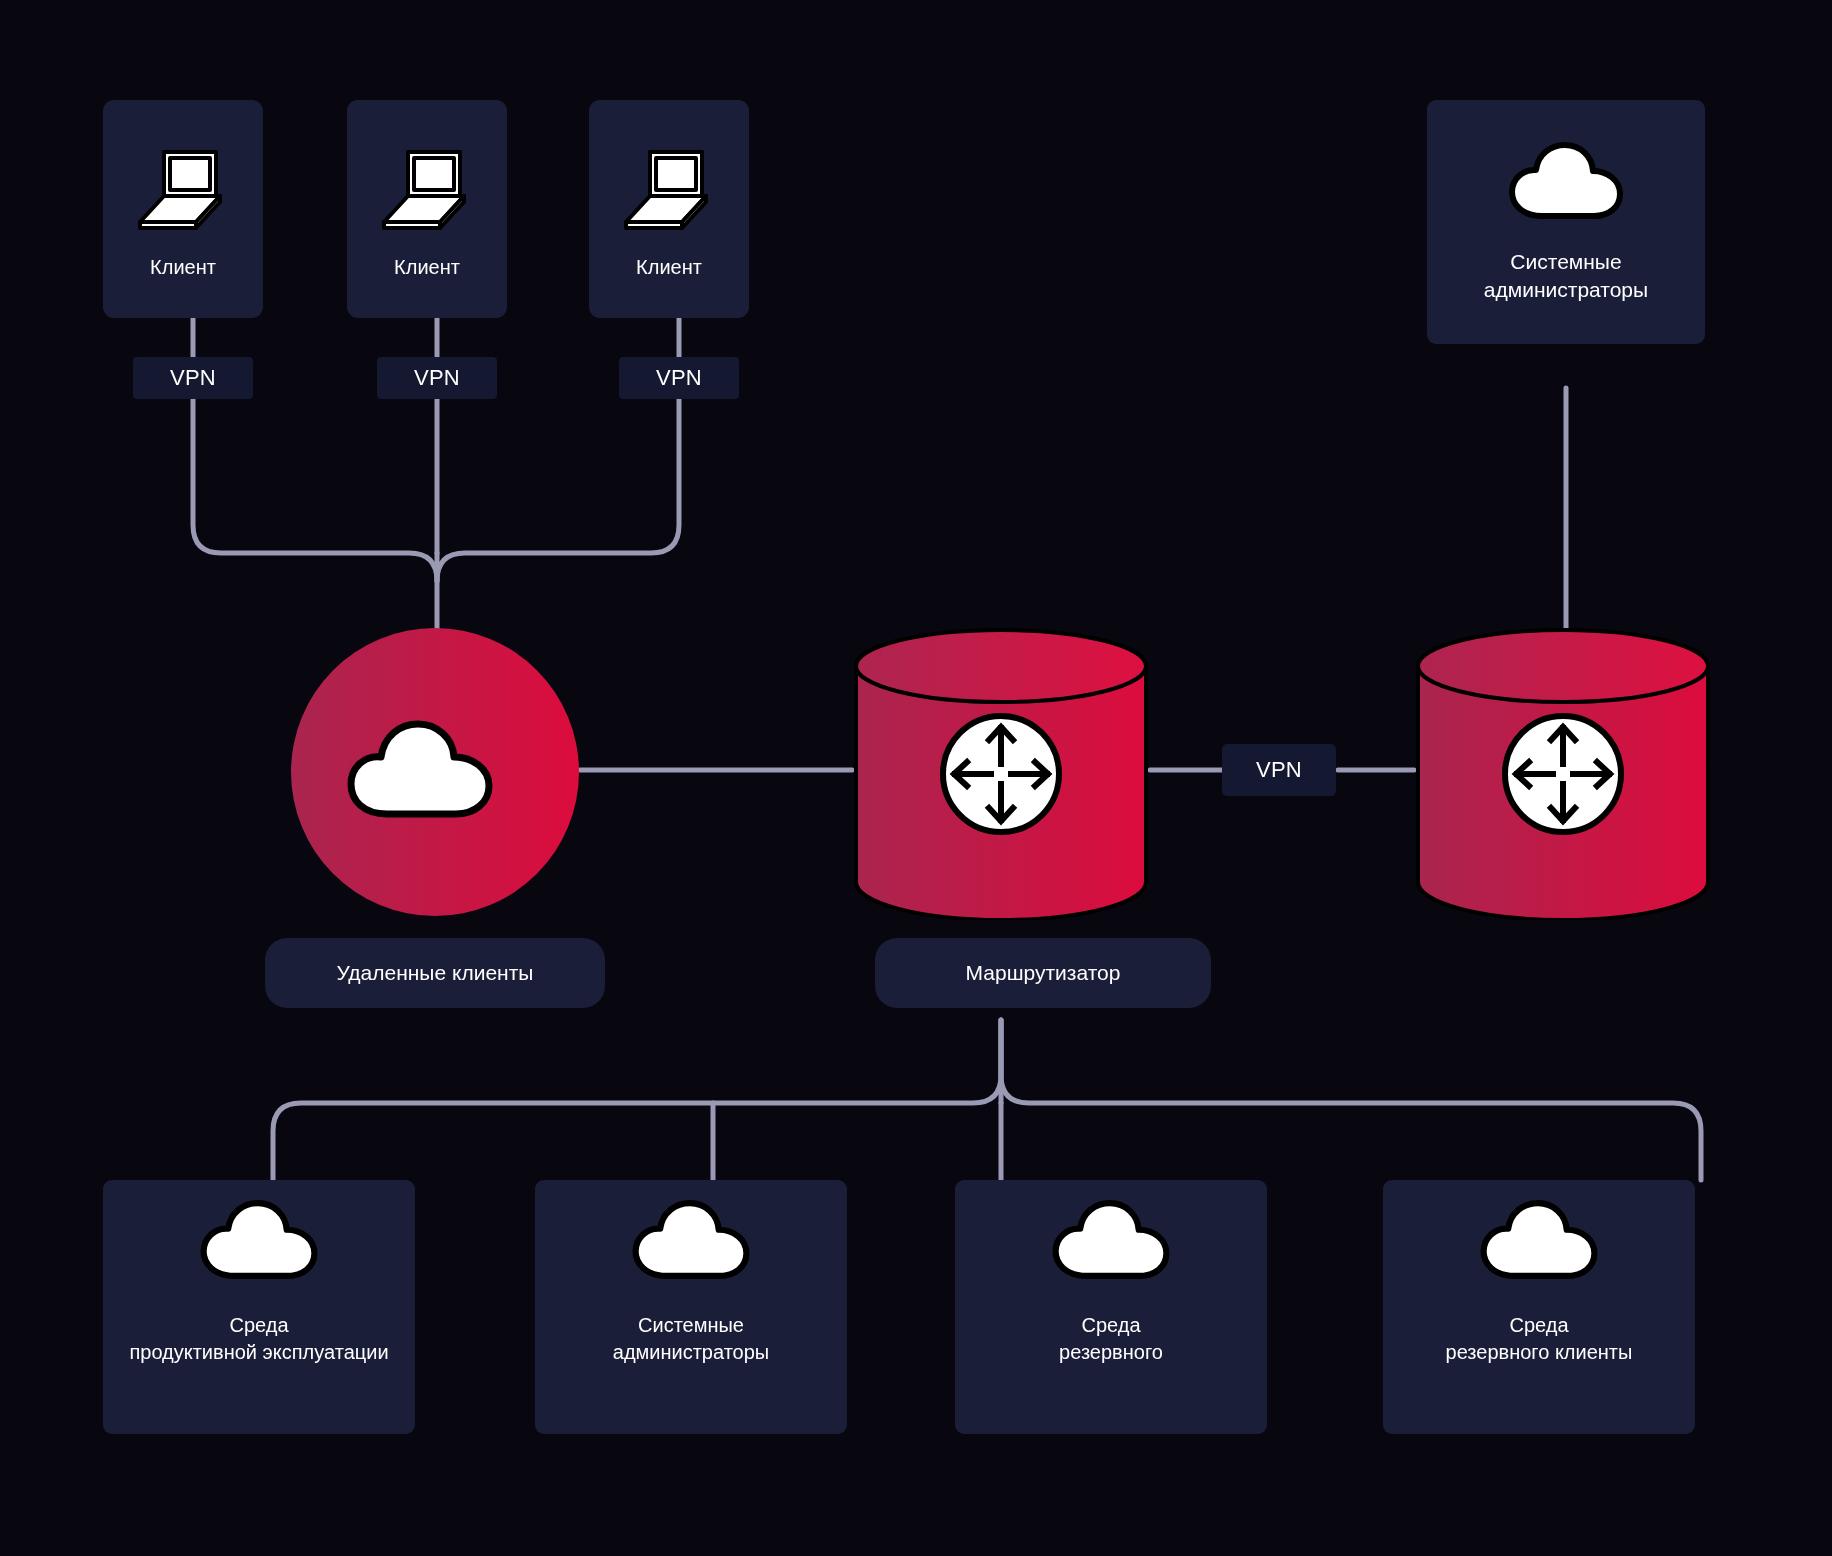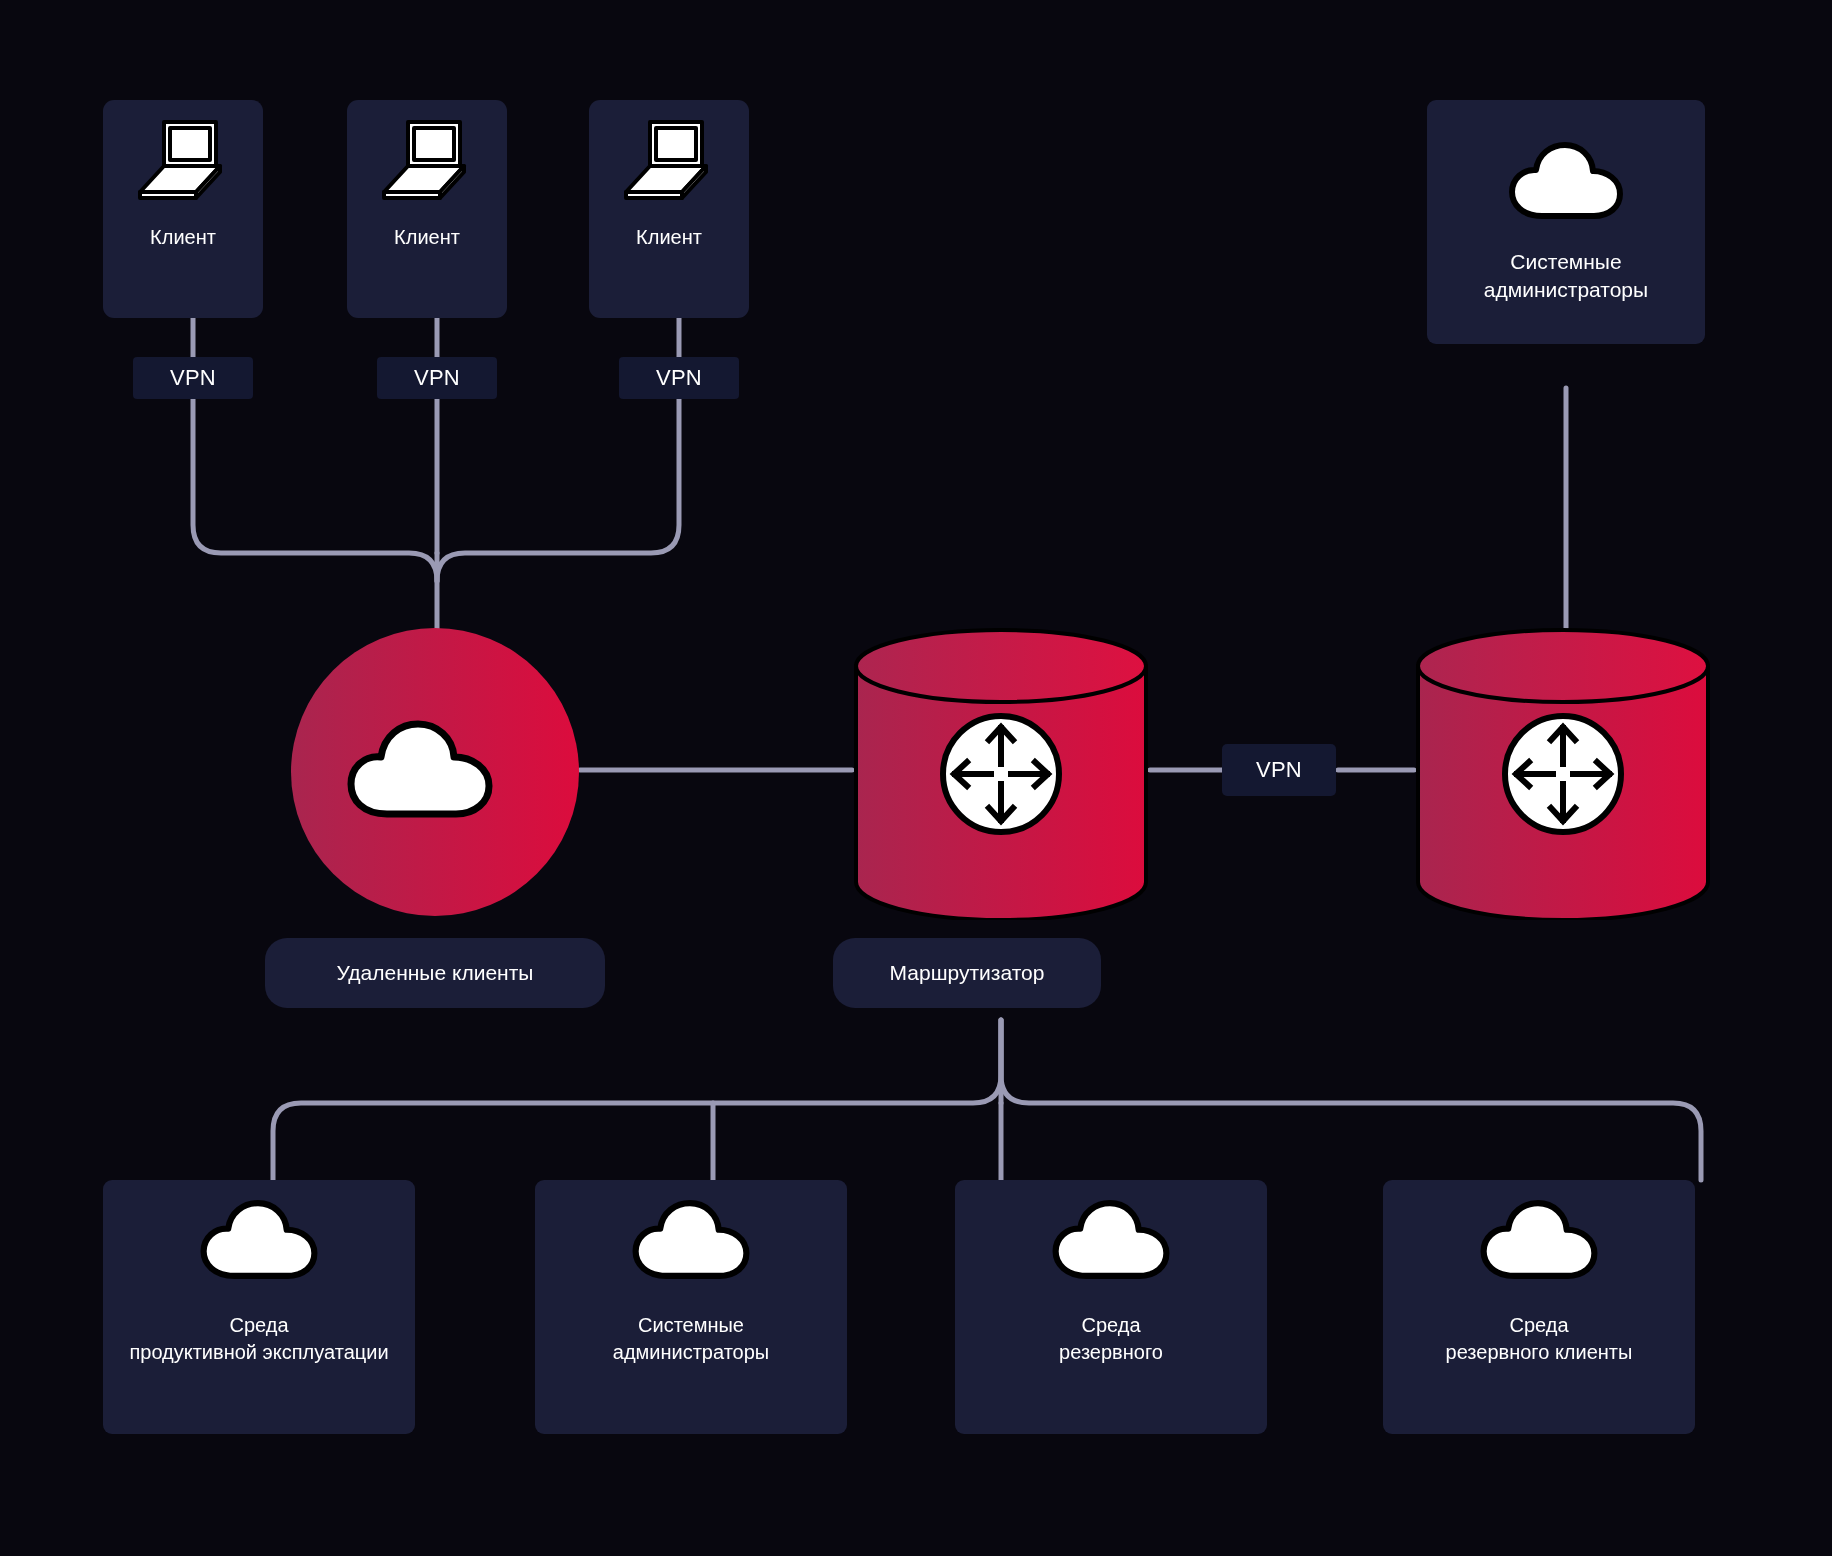--- a/index.html
+++ b/index.html
@@ -15,21 +15,21 @@
   .card{
     position:absolute;background:#1b1e38;border-radius:9px;
     display:flex;flex-direction:column;align-items:center;justify-content:flex-start;
     box-sizing:border-box;
   }
   .card .lbl{
     color:#ffffff;text-align:center;line-height:1.33;
   }
 
   
-  .client{width:160px;height:218px;border-radius:11px;padding-top:16px;}
+  .client{width:160px;height:218px;border-radius:11px;padding-top:46px;}
   .client .lbl{font-size:20px;margin-top:22px;}
 
   
   .sysadmin-top{width:278px;height:244px;border-radius:9px;padding-top:42px;}
   .sysadmin-top .lbl{font-size:21px;margin-top:28px;}
 
   
   .envcard{width:312px;height:254px;border-radius:9px;padding-top:20px;}
   .envcard .lbl{font-size:20px;margin-top:32px;}
 
@@ -231,21 +231,21 @@
             <path d="M28 50 L15 62 L28 74"></path>
           <path d="M72 62 L108 62"></path>
             <path d="M96 50 L109 62 L96 74"></path>
         </g>
       </svg>
     </span>
   </div>
 
   <div class="pill" style="left:265px;top:938px;width:340px;height:70px;">Удаленные клиенты</div>
 
-  <div class="pill" style="left:833px;top:938px;width:268px;height:70px;">Маршрутизатор</div>
+  <div class="pill" style="left:875px;top:938px;width:336px;height:70px;">Маршрутизатор</div>
 
 
   <div class="card envcard" style="left:103px;top:1180px;">
     <span>
       <svg class="icon" width="124" height="80" viewBox="0 0 120 78" xmlns="http://www.w3.org/2000/svg">
         <path d="M36 74 C16 74 6 62 6 50 C6 37 17 27 30 28 C32 12 45 3 59 3 C74 3 86 14 87 29 C101 29 114 38 114 52 C114 65 103 74 88 74 Z" fill="#fff" stroke="#000" stroke-width="6" stroke-linejoin="round"></path>
       </svg>
     </span>
     <span class="lbl">
       <span>Среда</span><br>

